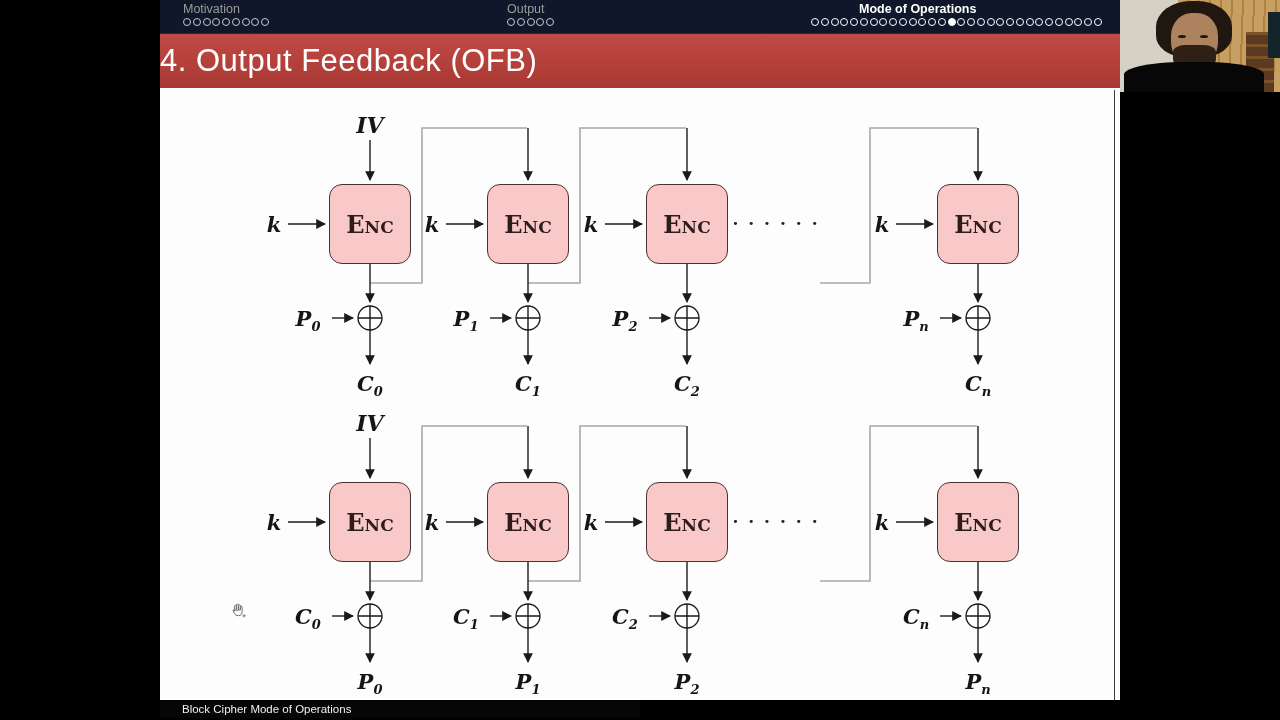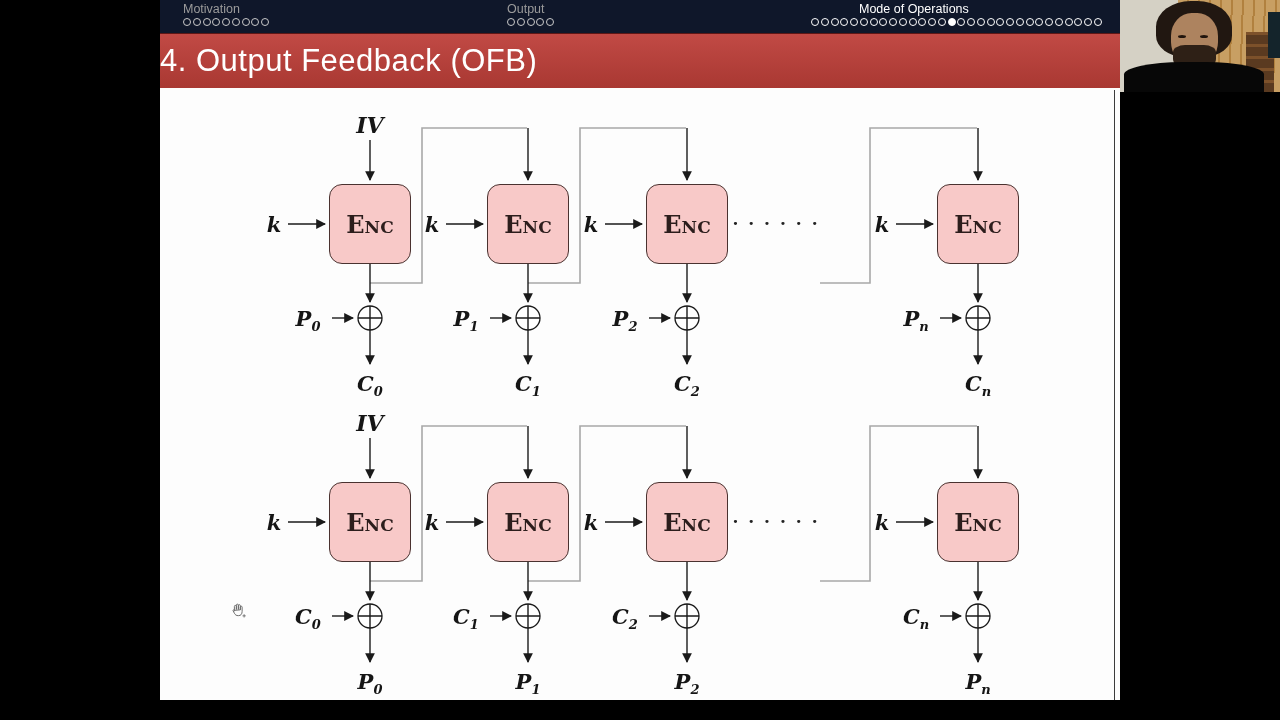--- a/index.html
+++ b/index.html
@@ -5,21 +5,21 @@
   html,body{margin:0;padding:0;}
   body{
     width:1280px;height:720px;position:relative;overflow:hidden;
     background:var(--page-bg,#000);
     font-family:"Liberation Sans",sans-serif;
   }
   
   .nav-strip{position:absolute;left:160px;top:0;width:960px;height:33px;background:#0f172a;}
   .nav-section{position:absolute;top:2px;white-space:nowrap;}
   .nav-label{font-size:12.5px;color:var(--nav-inactive-text,#9b9b9b);line-height:14px;}
-  .nav-section.active .nav-label{color:var(--nav-active-text,#fff);font-weight:normal;padding-left:48px;}
+  .nav-section.active .nav-label{color:var(--nav-active-text,#fff);font-weight:bold;padding-left:48px;}
   .nav-dots{margin-top:2px;height:10px;white-space:nowrap;}
   .dot{display:inline-block;width:6px;height:6px;border:1px solid #c9c9c9;border-radius:50%;
        margin-right:1.75px;vertical-align:top;}
   .nav-section.active .dot{border-color:#fff;}
   .dot.filled{background:#fff;border-color:#fff;}
   
   .title-bar{position:absolute;left:160px;top:33px;width:960px;height:55px;
     background:linear-gradient(var(--title-bar-top,#c14a45),var(--title-bar-bottom,#a93832));
     border-top:1px solid #5e1716;box-sizing:border-box;}
   .title-text{color:#fff;font-size:31px;line-height:54px;padding-left:0;letter-spacing:.5px;}
@@ -193,20 +193,21 @@
     <g fill="none" stroke="#6c6c6c" stroke-width="1.1" stroke-linecap="round" stroke-linejoin="round">
       <path d="M6 11 V6 a1.1 1.1 0 0 1 2.2 0 V9 M8.2 9 V4.6 a1.1 1.1 0 0 1 2.2 0 V9 M10.4 9 V5.2 a1.1 1.1 0 0 1 2.2 0 V9.4 M12.6 9.4 V6.8 a1 1 0 0 1 2 0 V11.5 c0 3-1.4 4.8-4.2 4.8 c-2.3 0-3.5-.9-4.4-2.7 L4.6 11 c-.5-1 .8-1.8 1.4-1z"></path>
     </g>
     <path d="M15 16.5 h3.6 M16.8 14.7 v3.6" stroke="#6c6c6c" stroke-width="1"></path>
   </svg>
 </div>
 
 <div class="edge-line"></div>
 
 <div class="footer">
+  <div class="footer-title">Block Cipher Mode of Operations</div>
 </div>
 
 <div class="webcam">
   <div class="cam-wall"></div>
   <div class="cam-planks"></div>
   <div class="cam-shelf"></div>
   <div class="cam-window"></div>
   <div class="cam-hair"></div>
   <div class="cam-face"></div>
   <span class="cam-eye" style="left:58px;top:35px"></span>

